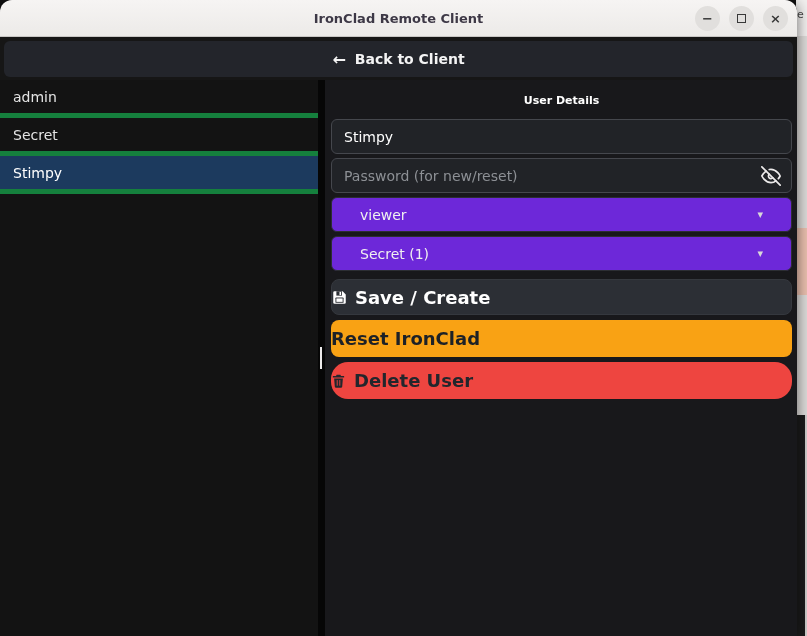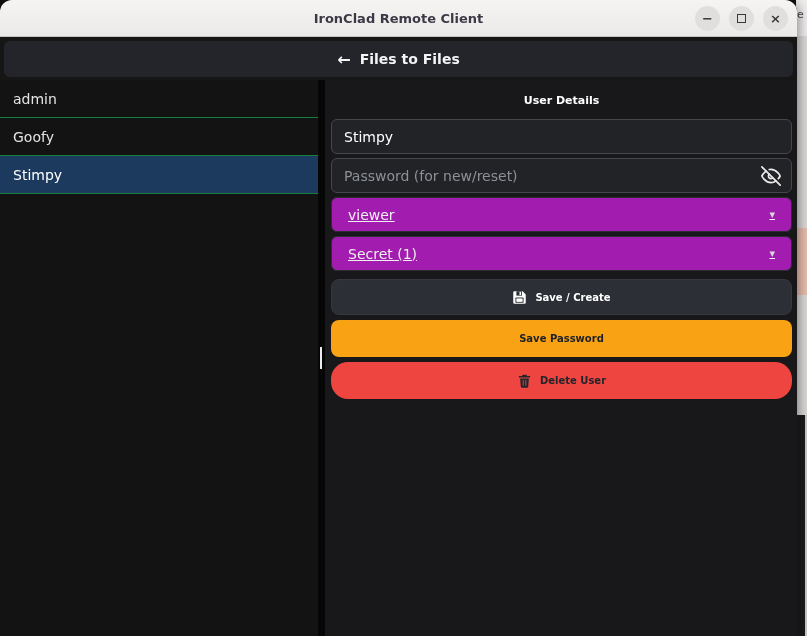--- a/index.html
+++ b/index.html
@@ -48,21 +48,21 @@
     margin:4px 4px 3px 4px; height:36px; background:#23252b; border-radius:6px;
     display:flex; align-items:center; justify-content:center; gap:9px;
     color:#f4f4f4; font-weight:bold; font-size:14px; cursor:pointer;
   }
   .back-arrow { font-size:16px; font-weight:bold; }
 
   
   .main { display:flex; height:556px; }
   .sidebar { width:318px; background:#131313; }
   .user-item {
-    height:38px; border-bottom:1px solid #15803d;
+    height:38px; border-bottom:5px solid #15803d;
     display:flex; align-items:center; padding-left:13px;
     color:#e4e4e4; font-size:14px; cursor:pointer;
   }
   .user-item.selected { background:#1c3a5e; color:#ffffff; }
   .pane-divider { width:7px; background:#060606; }
   .content { flex:1; background:#18181b; padding:0 5px 0 6px; }
 
   .details-heading {
     margin:14px 0 12px 0; text-align:center;
     font-size:11px; font-weight:bold; color:#ffffff;
@@ -73,30 +73,30 @@
     display:block; background:#212327; border:1px solid #45474d;
     color:#ffffff; padding:0 12px; outline:none;
     font-family:"DejaVu Sans","Liberation Sans",sans-serif;
   }
   .text-input::placeholder { color:#8d9095; }
   .password-wrap { position:relative; width:100%; }
   .password-wrap .text-input { padding-right:42px; }
   .eye-btn { position:absolute; right:11px; top:8px; width:20px; height:20px; cursor:pointer; }
 
   .select-box {
-    background:#a21caf; border:1px solid #2c2e33;
+    background:#6d28d9; border:1px solid #2c2e33;
     display:flex; align-items:center; justify-content:space-between;
-    padding:0 16px; color:#f0f0f0; cursor:pointer;text-decoration:underline;
+    padding:0 28px; color:#f0f0f0; cursor:pointer;
   }
   .caret { font-size:11px; color:#d8d8d8; }
 
   .btn {
     width:100%; border:none; border-radius:8px; cursor:pointer;
-    display:flex; align-items:center; justify-content:center; gap:8px;
-    font-size:10px; font-weight:bold;
+    display:flex; align-items:center; justify-content:flex-start; gap:8px;
+    font-size:18px; font-weight:bold;
     font-family:"DejaVu Sans","Liberation Sans",sans-serif;
   }
   .save-btn { margin-top:8px; height:36px; background:#2c2f35; border:1px solid #35383e; color:#ffffff; }
   .reset-btn { margin-top:5px; height:37px; background:#f9a214; color:#1d2127; }
   .delete-btn { margin-top:5px; height:37px; background:#ee4540; color:#22262c;border-radius:17px; }
 
   
   .ibeam { position:absolute; left:320px; top:347px; width:2px; height:22px; background:#eceaea; }
 </style>
 </head>
@@ -124,31 +124,31 @@
         <span class="glyph-max"></span>
       </div>
       <div class="win-btn">
         <span>×</span>
       </div>
     </div>
   </div>
 
   <div class="back-bar">
     <span class="back-arrow">←</span>
-    <span>Files to Files</span>
+    <span>Back to Client</span>
   </div>
 
   <div class="main">
 
     <div class="sidebar">
       <div class="user-item">
         <span>admin</span>
       </div>
       <div class="user-item">
-        <span>Goofy</span>
+        <span>Secret</span>
       </div>
       <div class="user-item selected">
         <span>Stimpy</span>
       </div>
     </div>
 
     <div class="pane-divider"></div>
 
     <div class="content">
       <div class="details-heading">User Details</div>
@@ -182,21 +182,21 @@
           <path fill="#ffffff" d="M4 2h13l5 5v13a2 2 0 0 1-2 2H4a2 2 0 0 1-2-2V4a2 2 0 0 1 2-2z"></path>
           <rect x="7" y="2" width="9" height="7" fill="#2c2f35"></rect>
           <rect x="12" y="3" width="2.6" height="5" fill="#ffffff"></rect>
           <rect x="5.5" y="12" width="13" height="8.5" rx="1" fill="#2c2f35"></rect>
           <rect x="7" y="13.5" width="10" height="5.5" fill="#ffffff"></rect>
         </svg>
         <span>Save / Create</span>
       </button>
 
       <button class="btn reset-btn">
-        <span>Save Password</span>
+        <span>Reset IronClad</span>
       </button>
 
       <button class="btn delete-btn">
         <svg viewBox="0 0 24 24" width="15" height="16">
           <path fill="#22262c" d="M9 2h6l1 2h5v2.5H3V4h5l1-2z"></path>
           <path fill="#22262c" d="M5 8h14l-1.1 13a2 2 0 0 1-2 1.8H8.1a2 2 0 0 1-2-1.8L5 8z"></path>
           <rect x="9.2" y="10.5" width="1.4" height="9" fill="#ee4540"></rect>
           <rect x="13.4" y="10.5" width="1.4" height="9" fill="#ee4540"></rect>
         </svg>
         <span>Delete User</span>

